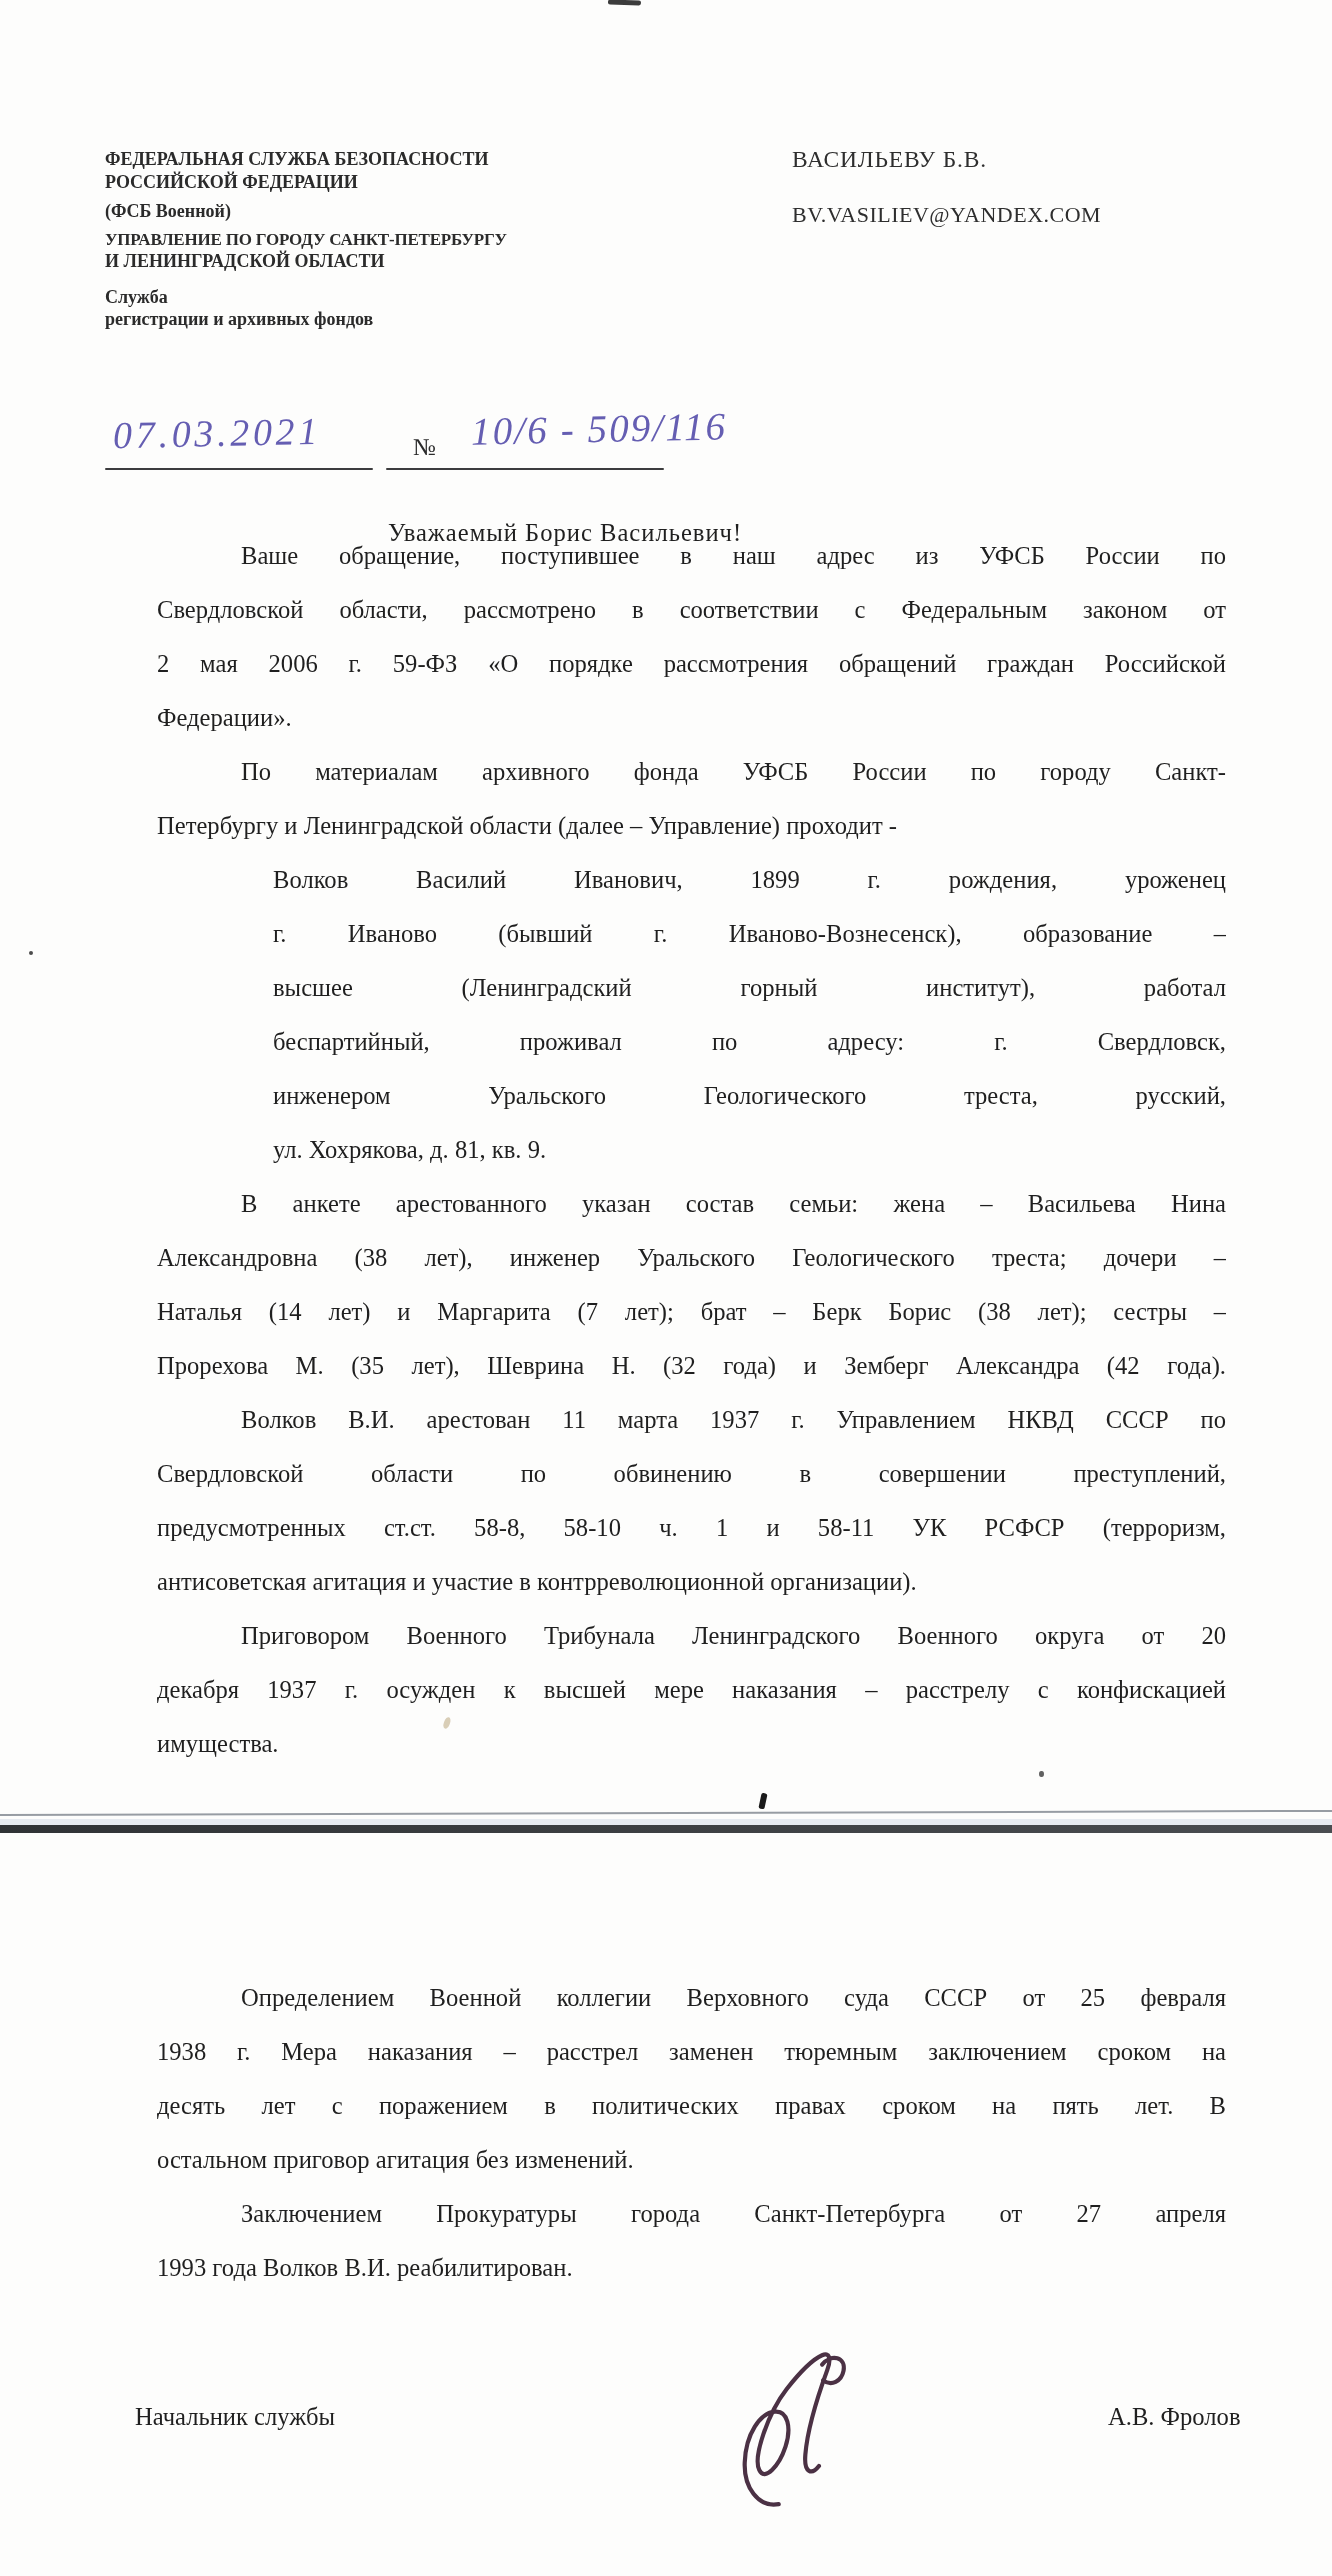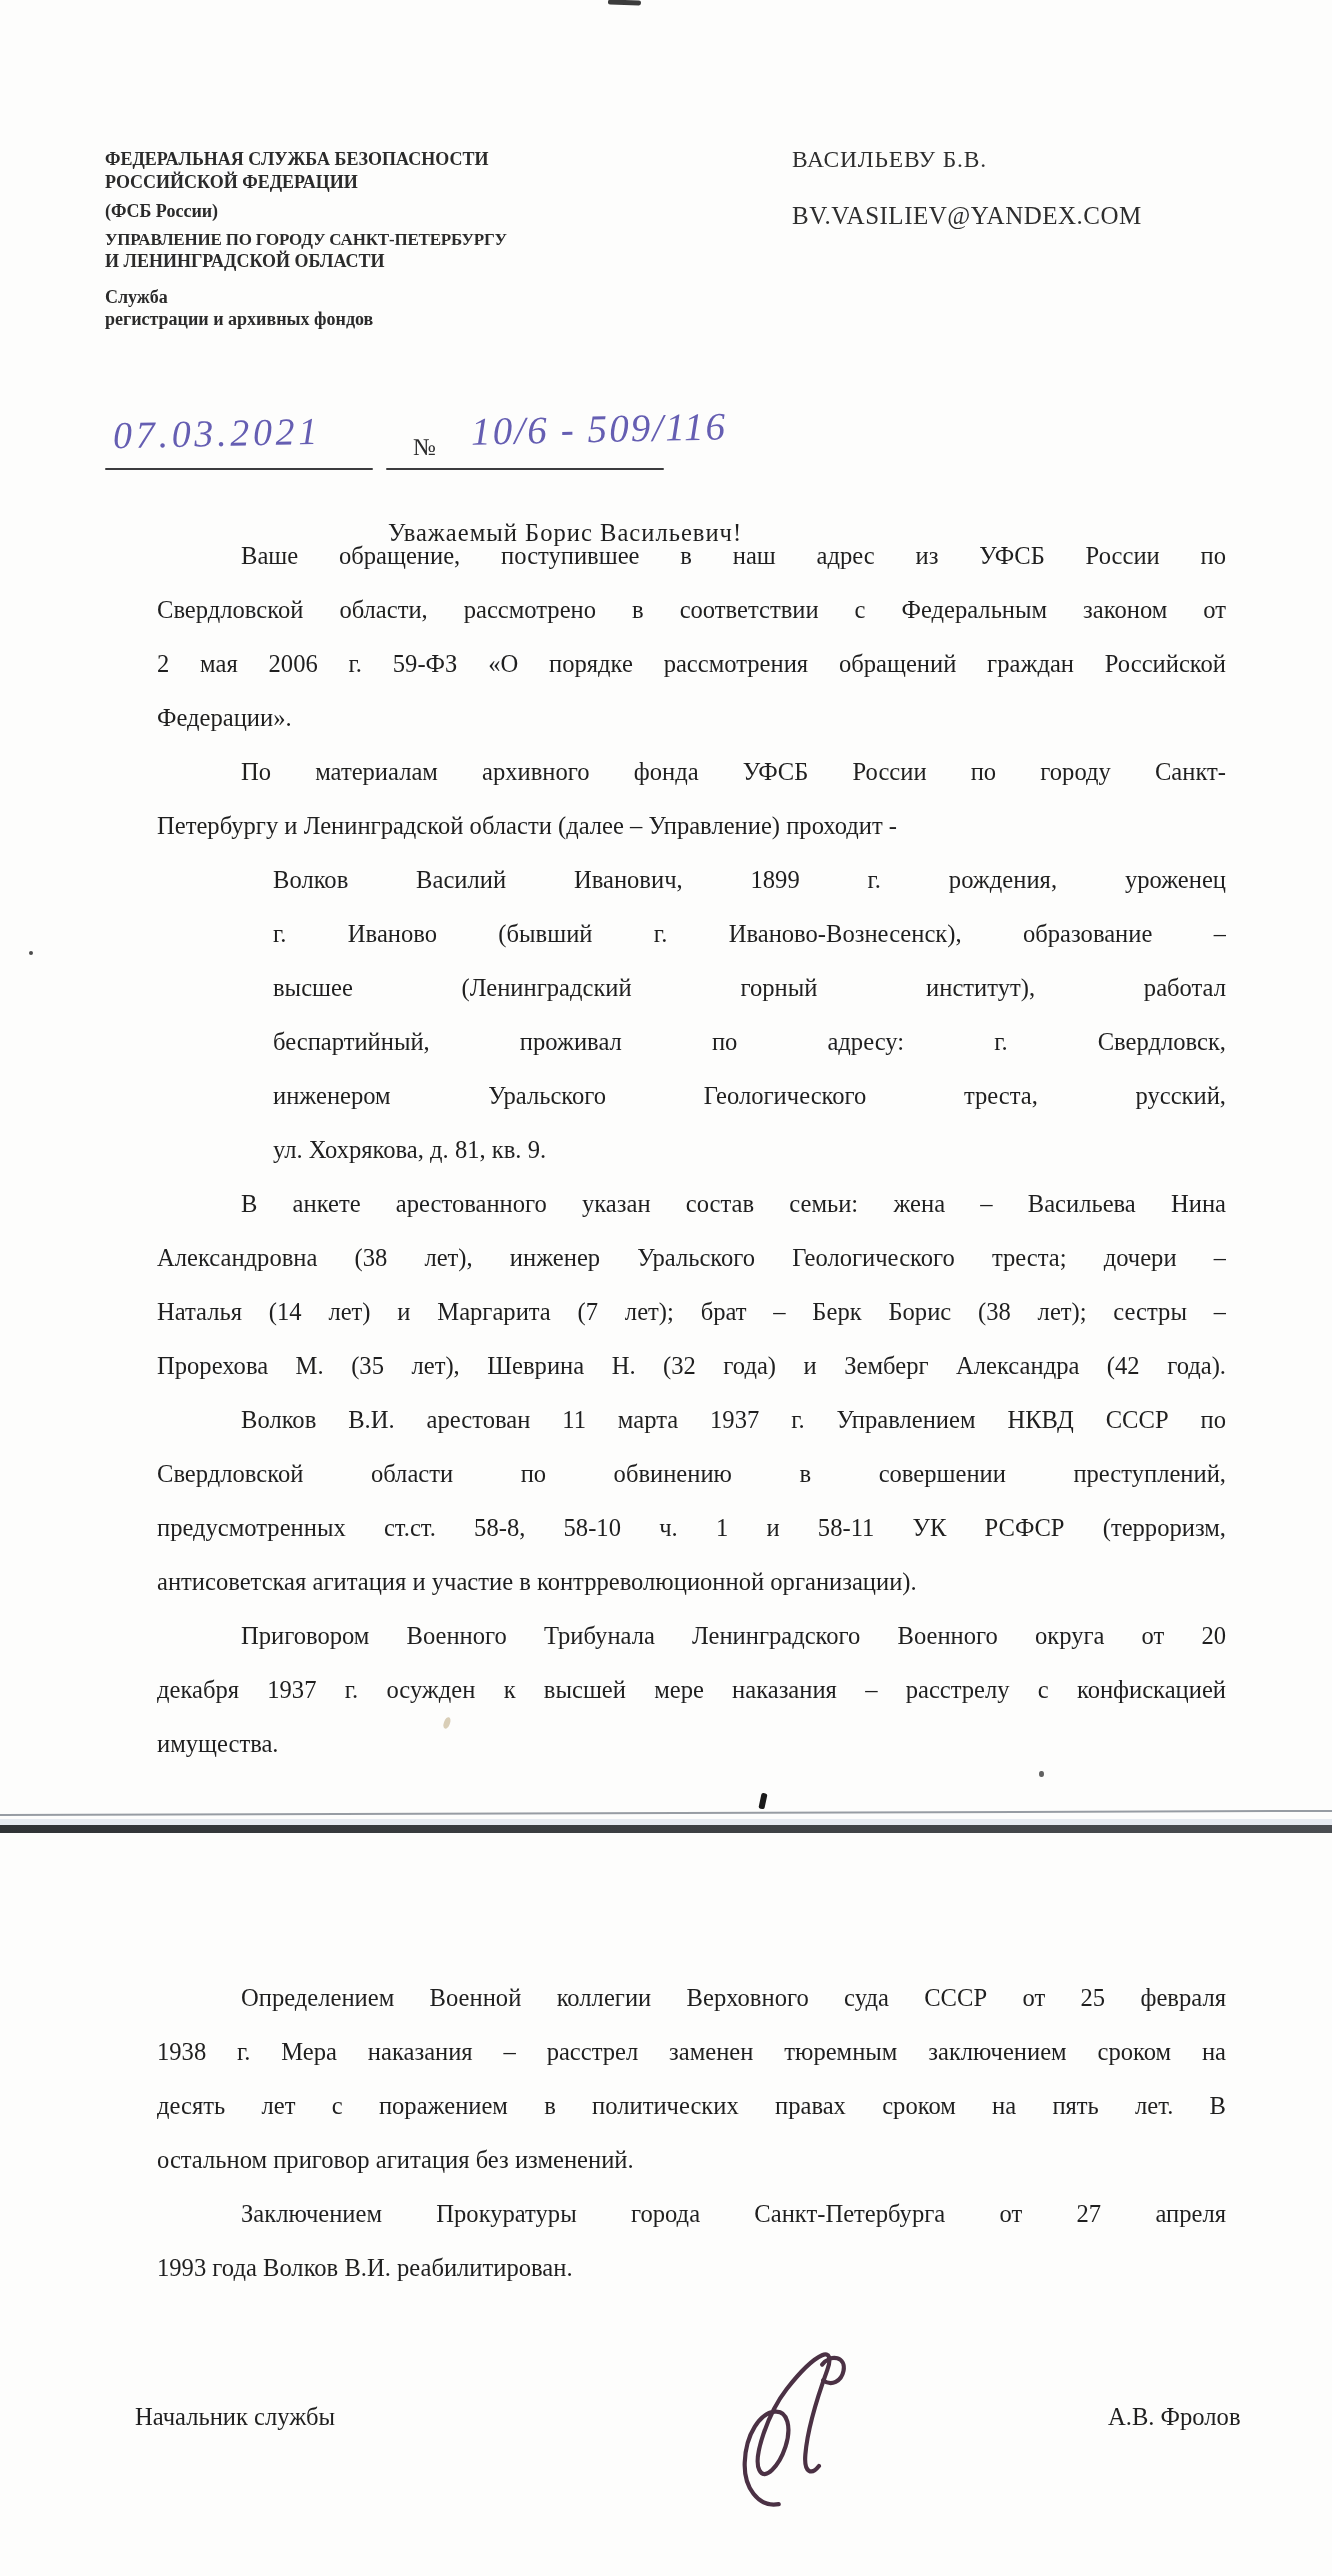--- a/index.html
+++ b/index.html
@@ -21,21 +21,21 @@
   .letterhead div:nth-child(2){margin-top:1.6px;}
   .letterhead div:nth-child(3){margin-top:8.4px;}
   .letterhead div:nth-child(4){margin-top:7.3px;font-size:17px;letter-spacing:-0.2px;}
   .letterhead div:nth-child(5){margin-top:1px;}
   .letterhead div:nth-child(6){margin-top:14.6px;}
   .letterhead div:nth-child(7){margin-top:1.6px;}
 
   
   .recipient{left:792px;top:146px;width:470px;}
   .recipient-name{font-size:23.5px;letter-spacing:0.8px;white-space:nowrap;color:#2e2e2e;}
-  .recipient-email{margin-top:29px;font-size:25px;letter-spacing:0.5px;white-space:nowrap;color:#2e2e2e;}
+  .recipient-email{margin-top:29px;font-size:22px;letter-spacing:0.5px;white-space:nowrap;color:#2e2e2e;}
 
   
   .reference{left:105px;top:402px;width:732px;height:89px;}
   .hand{
     font-style:italic;color:#655eb2;
     transform:rotate(-1.2deg);
     white-space:nowrap;position:absolute;
   }
   .ref-date{left:7.8px;top:9.4px;font-size:38px;letter-spacing:3.7px;}
   .ref-no{position:absolute;left:308px;top:32px;font-size:24px;color:#2c2c2c;}
@@ -73,21 +73,21 @@
   .art-dot-left{left:29px;top:951px;width:4.2px;height:4.2px;border-radius:50%;background:#4c4c4c;}
   .art-dot-right{left:1039px;top:1771px;width:4.7px;height:6.3px;border-radius:50%;background:#3a3a3a;opacity:.8;}
   .art-speck-tan{left:444px;top:1717px;width:6.3px;height:11.5px;border-radius:50%;background:#c9b99a;opacity:.7;transform:rotate(20deg);}
 </style>
 </head>
 <body>
 
 <div class="abs letterhead">
     <div>ФЕДЕРАЛЬНАЯ СЛУЖБА БЕЗОПАСНОСТИ</div>
     <div>РОССИЙСКОЙ ФЕДЕРАЦИИ</div>
-    <div>(ФСБ России)</div>
+    <div>(ФСБ Военной)</div>
     <div>УПРАВЛЕНИЕ ПО ГОРОДУ САНКТ-ПЕТЕРБУРГУ</div>
     <div>И ЛЕНИНГРАДСКОЙ ОБЛАСТИ</div>
     <div>Служба</div>
     <div>регистрации и архивных фондов</div>
   </div>
 
 <div class="abs recipient">
   <div class="recipient-name">ВАСИЛЬЕВУ Б.В.</div>
   <div class="recipient-email">BV.VASILIEV@YANDEX.COM</div>
 </div>

